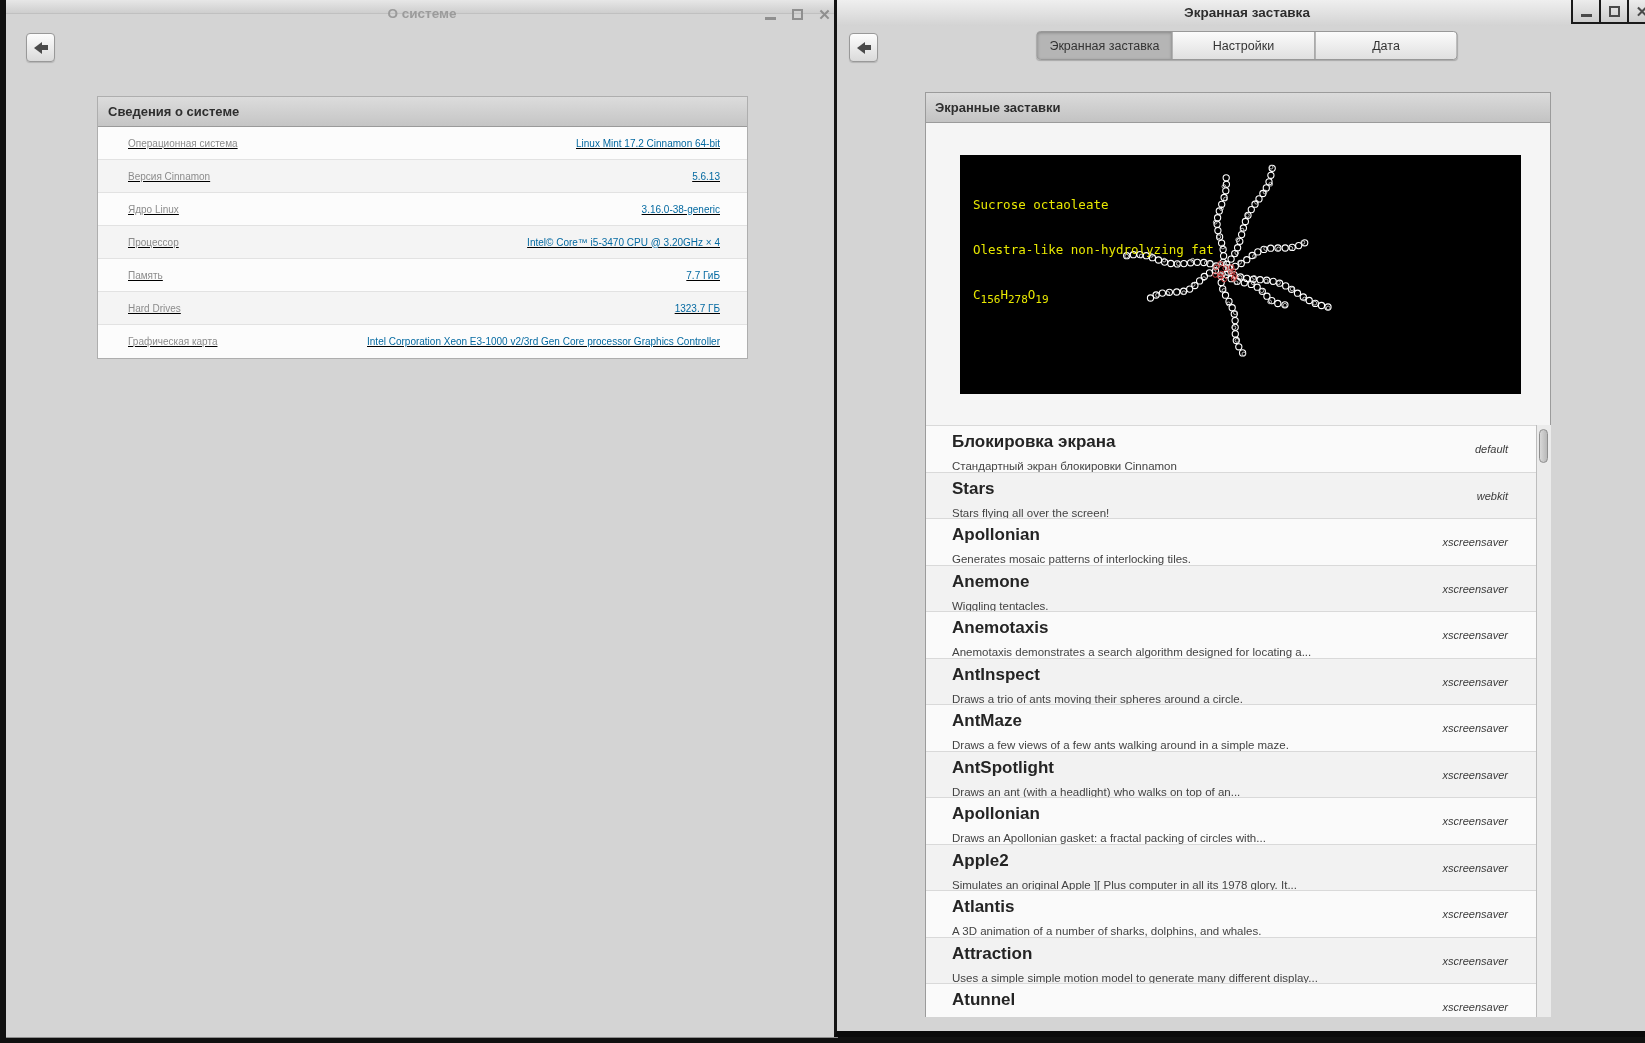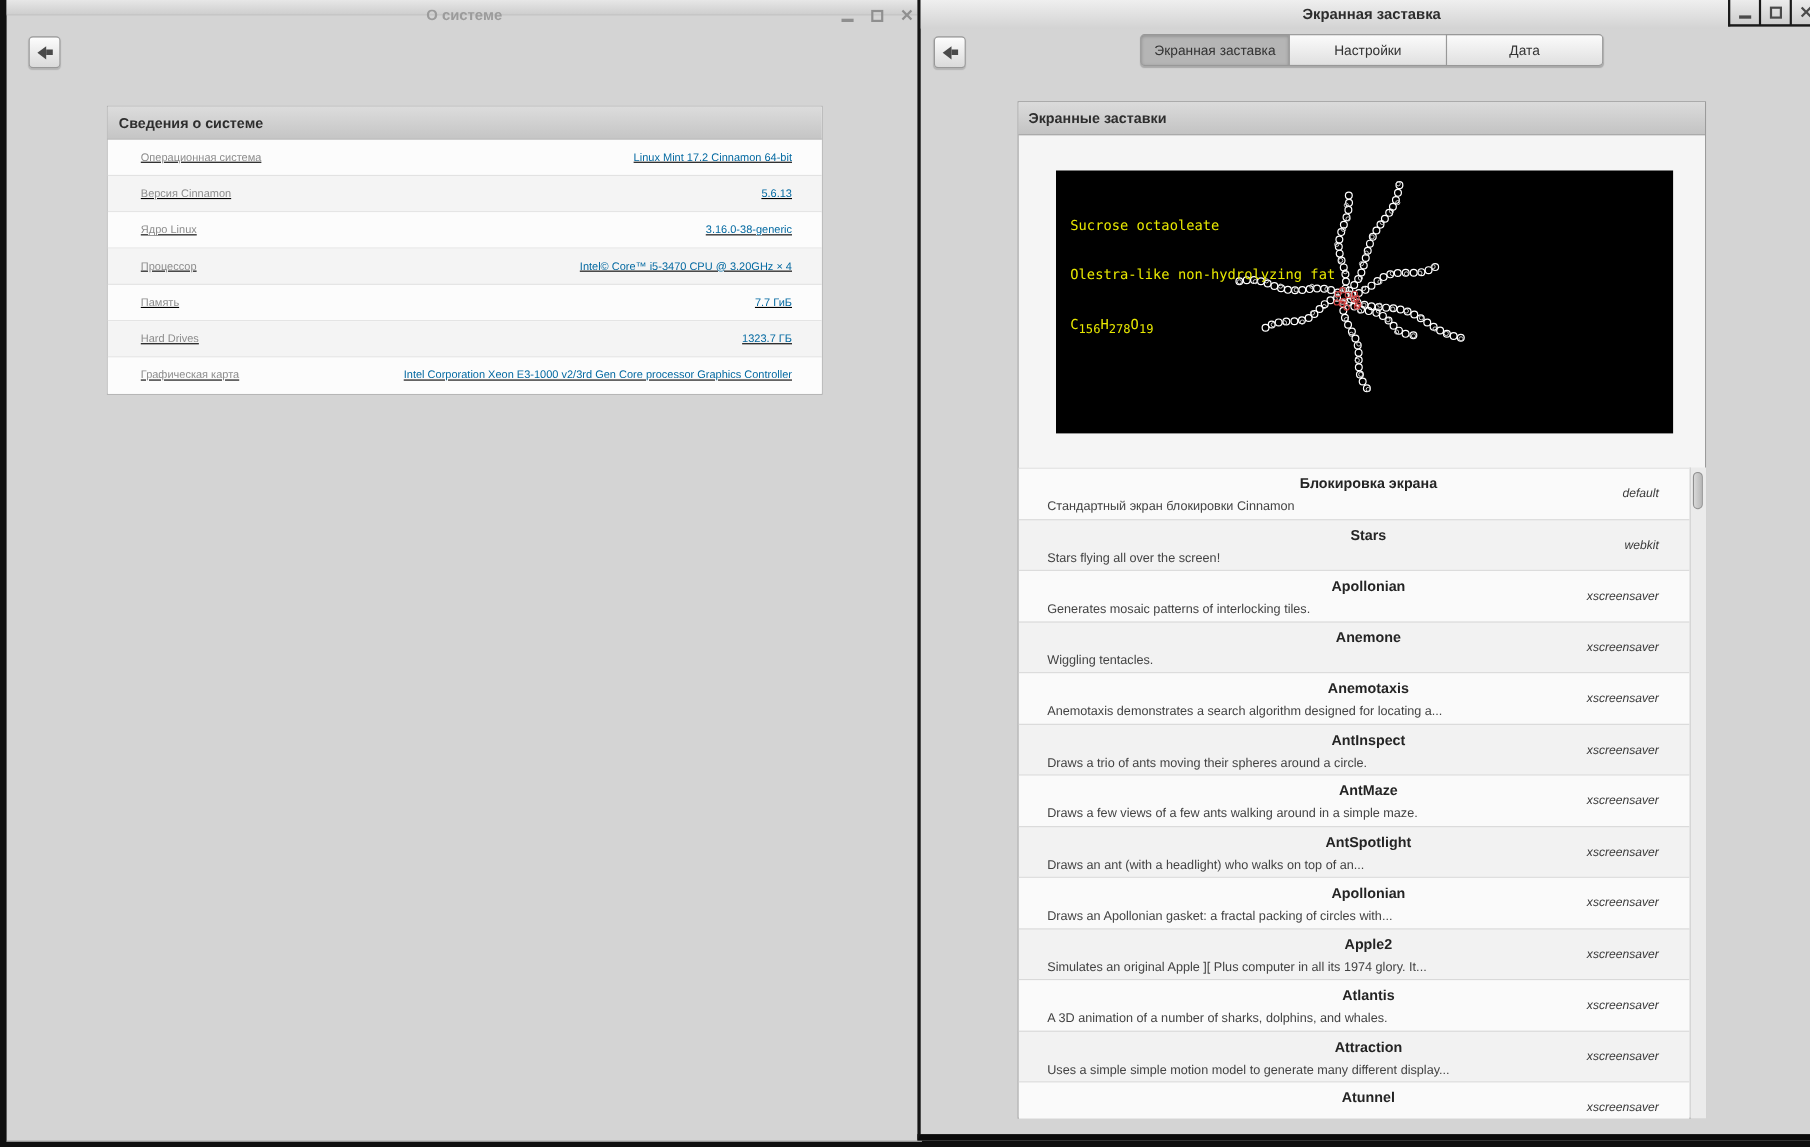--- a/index.html
+++ b/index.html
@@ -73,21 +73,21 @@
   #preview .ptext { position:absolute; left:13px; top:12px; color:#e8e800;
     font-family:"DejaVu Sans Mono", monospace; font-size:12.5px; line-height:15px; white-space:pre; }
   #preview sub { font-size:11px; }
   #molecule { position:absolute; left:0; top:0; }
 
   #ss-list { position:absolute; left:0; top:332px; width:611px; height:592px;
     overflow:hidden; border-right:1px solid #bdbdbd; }
   .ssrow { position:relative; height:46.5px; border-top:1px solid #d9d9d9; padding:6px 0 0 26px; }
   .ssrow:nth-child(odd) { background:#fafafa; }
   .ssrow:nth-child(even) { background:#f2f2f2; }
-  .ssrow .nm { font-weight:bold; font-size:13px; color:#242424;text-align:center; }
+  .ssrow .nm { font-weight:bold; font-size:17px; color:#242424; }
   .ssrow .desc { font-size:11.5px; color:#434343; margin-top:8px; }
   .ssrow .typ { position:absolute; right:28px; top:0; height:46.5px; display:flex; align-items:center;
     font-style:italic; font-size:11px; color:#3a3a3a; }
 
   #ss-scrollbar { position:absolute; left:611px; top:332px; width:14px; height:592px;
     background:#ebebeb; }
   #ss-thumb { position:absolute; left:2px; top:4px; width:9px; height:34px; border-radius:5px;
     background:linear-gradient(90deg,#d8d8d8,#b8b8b8); border:1px solid #8e8e8e; }
 </style>
 </head>
@@ -429,21 +429,21 @@
   </div>
 
   <div class="ssrow">
     <div class="nm">Apollonian</div>
     <div class="desc">Draws an Apollonian gasket: a fractal packing of circles with...</div>
     <div class="typ">xscreensaver</div>
   </div>
 
   <div class="ssrow">
     <div class="nm">Apple2</div>
-    <div class="desc">Simulates an original Apple ][ Plus computer in all its 1974 glory.  It...</div>
+    <div class="desc">Simulates an original Apple ][ Plus computer in all its 1978 glory.  It...</div>
     <div class="typ">xscreensaver</div>
   </div>
 
   <div class="ssrow">
     <div class="nm">Atlantis</div>
     <div class="desc">A 3D animation of a number of sharks, dolphins, and whales.</div>
     <div class="typ">xscreensaver</div>
   </div>
 
   <div class="ssrow">

